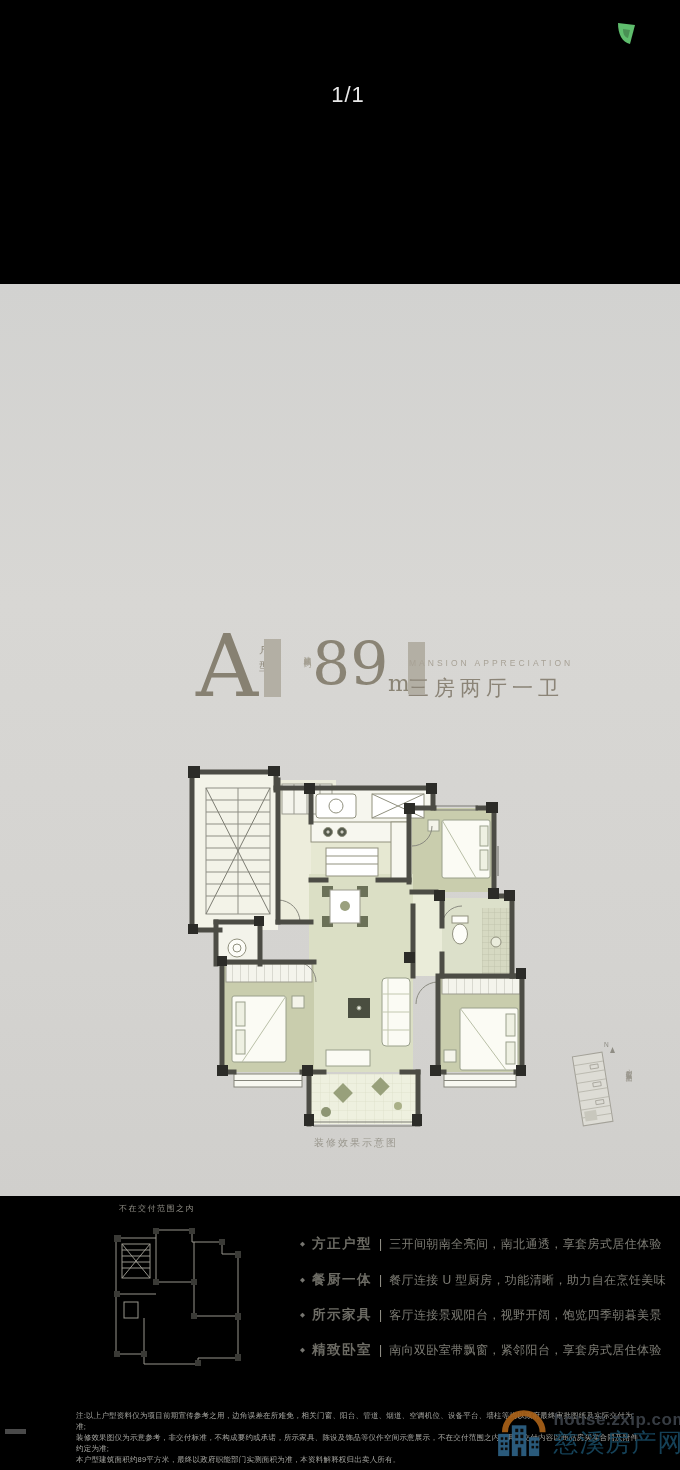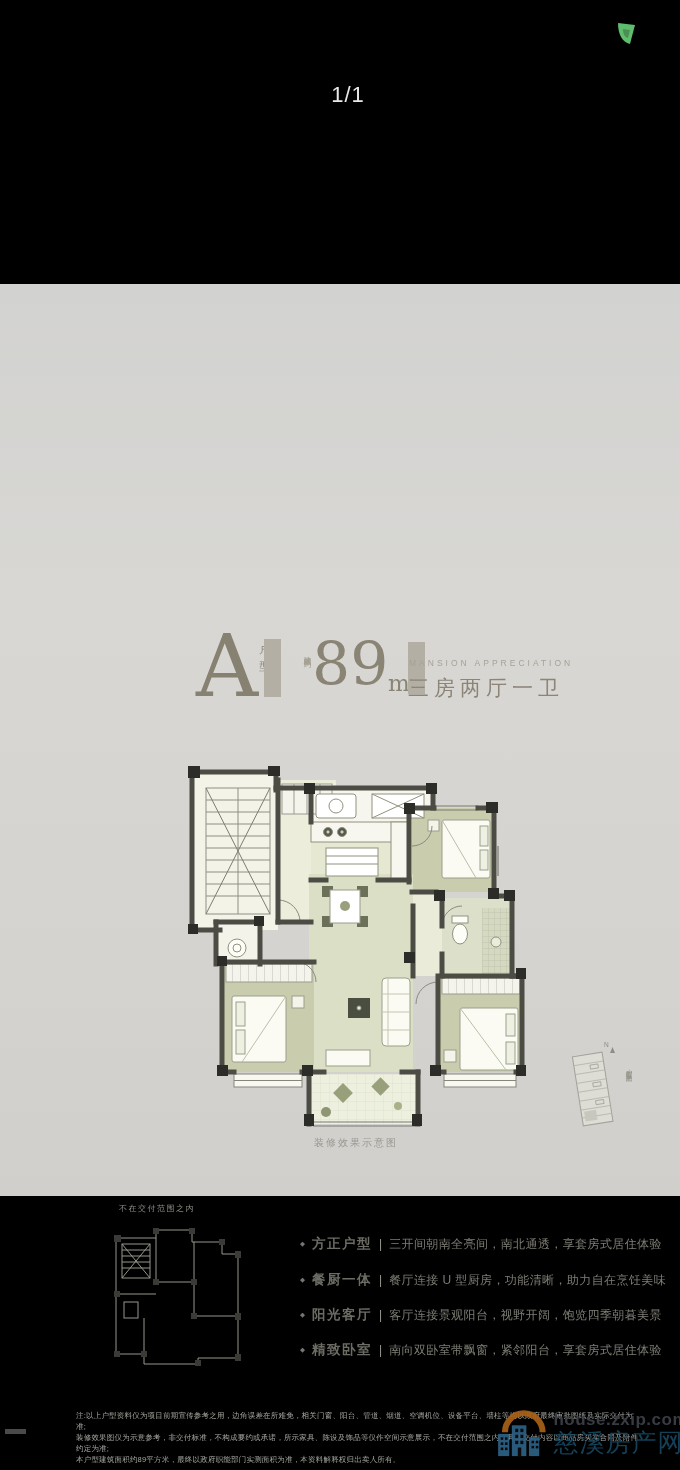--- a/index.html
+++ b/index.html
@@ -345,21 +345,21 @@
     </svg>
   </div>
 
   <div class="abs feature" id="feature-0">
     <span class="bullet">◆</span><span class="ftitle">方正户型</span><span class="fdiv">|</span><span class="fdesc">三开间朝南全亮间，南北通透，享套房式居住体验</span>
   </div>
   <div class="abs feature" id="feature-1">
     <span class="bullet">◆</span><span class="ftitle">餐厨一体</span><span class="fdiv">|</span><span class="fdesc">餐厅连接 U 型厨房，功能清晰，助力自在烹饪美味</span>
   </div>
   <div class="abs feature" id="feature-2">
-    <span class="bullet">◆</span><span class="ftitle">阳光客厅</span><span class="fdiv">|</span><span class="fdesc">客厅连接景观阳台，视野开阔，饱览四季朝暮美景</span>
+    <span class="bullet">◆</span><span class="ftitle">所示家具</span><span class="fdiv">|</span><span class="fdesc">客厅连接景观阳台，视野开阔，饱览四季朝暮美景</span>
   </div>
   <div class="abs feature" id="feature-3">
     <span class="bullet">◆</span><span class="ftitle">精致卧室</span><span class="fdiv">|</span><span class="fdesc">南向双卧室带飘窗，紧邻阳台，享套房式居住体验</span>
   </div>
 
   <div class="abs" id="disclaimer">
     <span>注:以上户型资料仅为项目前期宣传参考之用，边角误差在所难免，相关门窗、阳台、管道、烟道、空调机位、设备平台、墙柱等均以政府最终审批图纸及实际交付为准;</span>
     <span>装修效果图仅为示意参考，非交付标准，不构成要约或承诺，所示家具、陈设及饰品等仅作空间示意展示，不在交付范围之内，具体交付内容以商品房买卖合同及附件约定为准;</span>
     <span>本户型建筑面积约89平方米，最终以政府职能部门实测面积为准，本资料解释权归出卖人所有。</span>
   </div>

